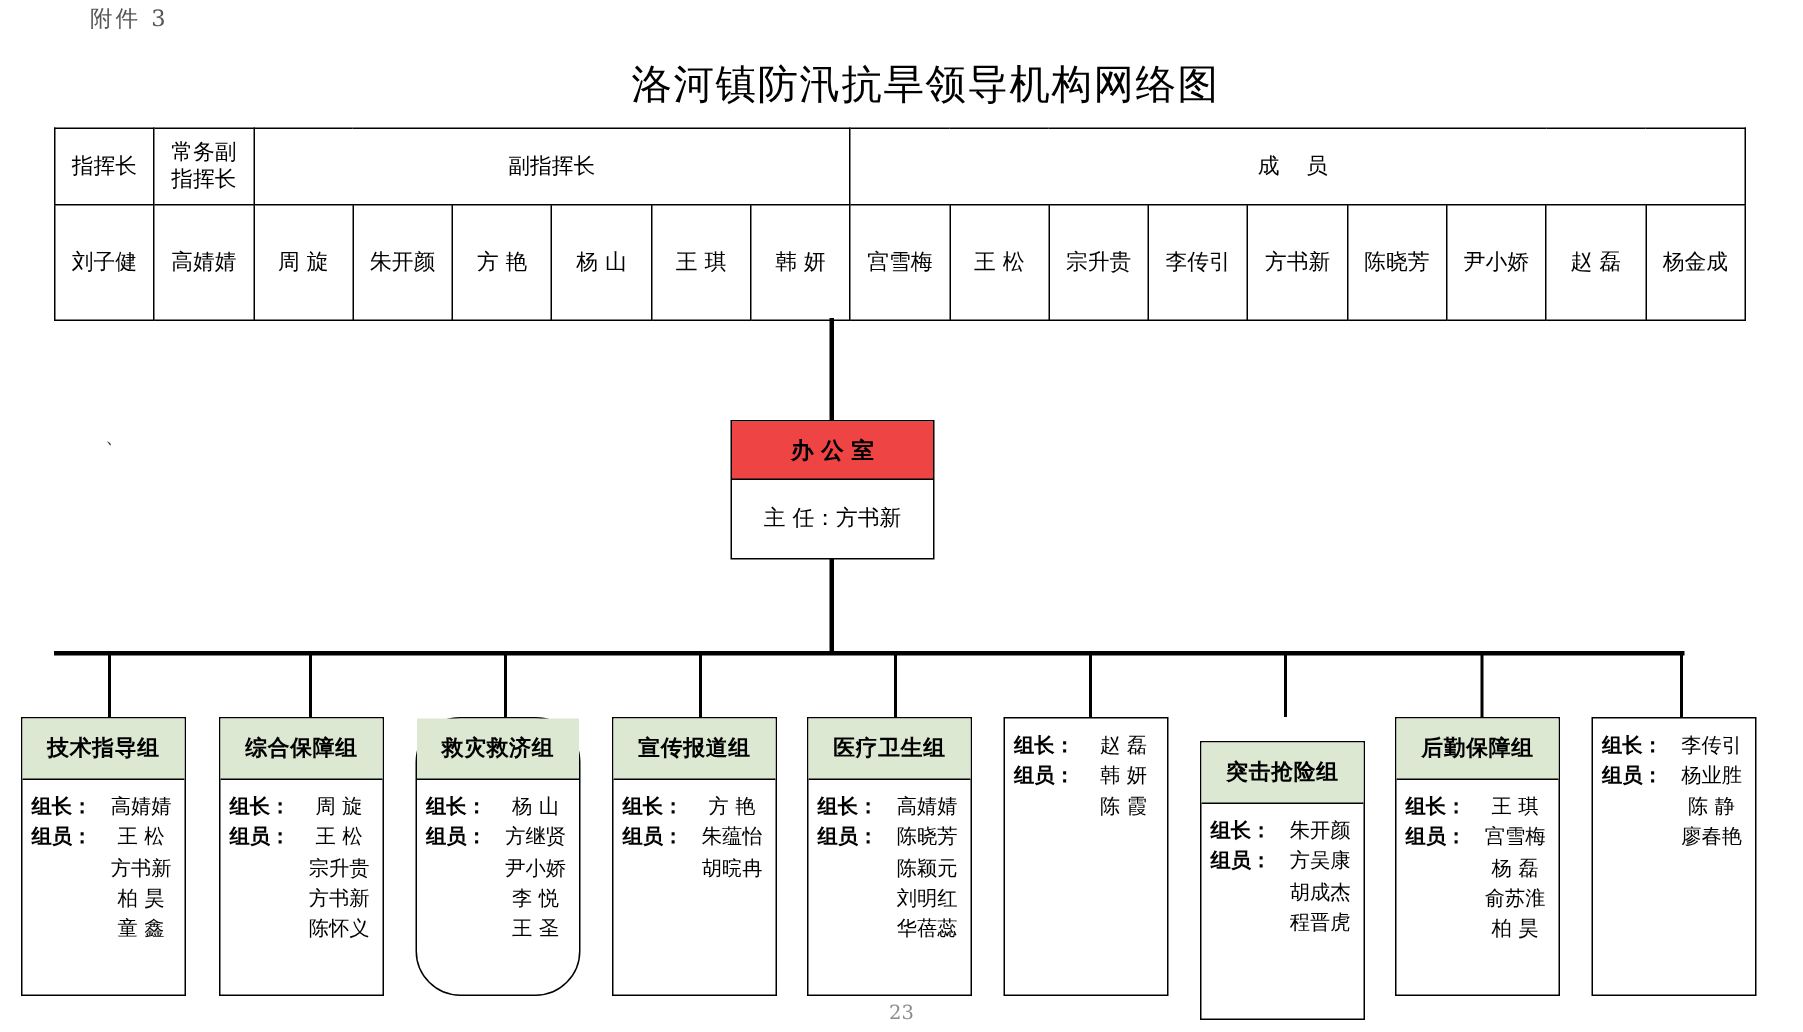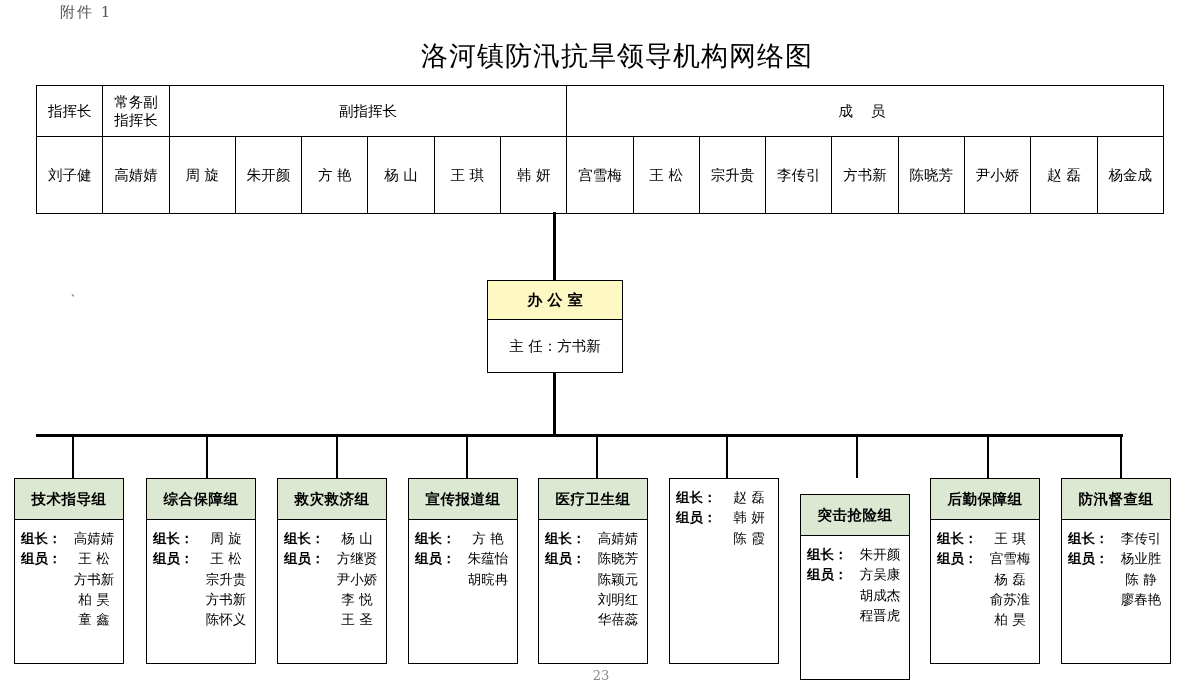--- a/index.html
+++ b/index.html
@@ -82,21 +82,21 @@
   
   #office-box {
     position: absolute;
     left: 487px;
     top: 280px;
     width: 134px;
     border: 1px solid #000000;
     background: #ffffff;
   }
   #office-box .office-head {
-    background: #fef9c3;
+    background: #ef4444;
     border-bottom: 1px solid #000000;
     height: 38px;
     line-height: 38px;
     text-align: center;
     font-size: 15px;
     font-weight: bold;
   }
   #office-box .office-body {
     height: 52px;
     line-height: 52px;
@@ -159,21 +159,21 @@
     width: 1202px;
     text-align: center;
     font-size: 13px;
     color: #8a8a8a;
     font-family: "DejaVu Serif", "Liberation Serif", serif;
   }
 </style>
 </head>
 <body>
 
-<div id="attachment-label">附件 1</div>
+<div id="attachment-label">附件 3</div>
 
 <div id="page-title">洛河镇防汛抗旱领导机构网络图</div>
 
 <table id="leadership-table">
   <tbody>
     <tr class="header-row">
       <td colspan="1">指挥长</td>
       <td colspan="1" class="two-line">
         <div>常务副</div>
         <div>指挥长</div>
@@ -269,21 +269,21 @@
         <span class="lbl blank">组员：</span>
         <span class="val">方书新</span>
       </div>
     <div class="row">
         <span class="lbl blank">组员：</span>
         <span class="val">陈怀义</span>
       </div>
   </div>
 </div>
 
-<div class="group-box" style="left:277px;">
+<div class="group-box" style="left:277px;border-radius:30px;">
   <div class="group-head">救灾救济组</div>
   <div class="group-body">
     <div class="row">
         <span class="lbl">组长：</span>
         <span class="val">杨  山</span>
       </div>
     <div class="row">
         <span class="lbl">组员：</span>
         <span class="val">方继贤</span>
       </div>
@@ -405,21 +405,20 @@
         <span class="val">俞苏淮</span>
       </div>
     <div class="row">
         <span class="lbl blank">组员：</span>
         <span class="val">柏  昊</span>
       </div>
   </div>
 </div>
 
 <div class="group-box" style="left:1061px;">
-  <div class="group-head">防汛督查组</div>
   <div class="group-body">
     <div class="row">
         <span class="lbl">组长：</span>
         <span class="val">李传引</span>
       </div>
     <div class="row">
         <span class="lbl">组员：</span>
         <span class="val">杨业胜</span>
       </div>
     <div class="row">

